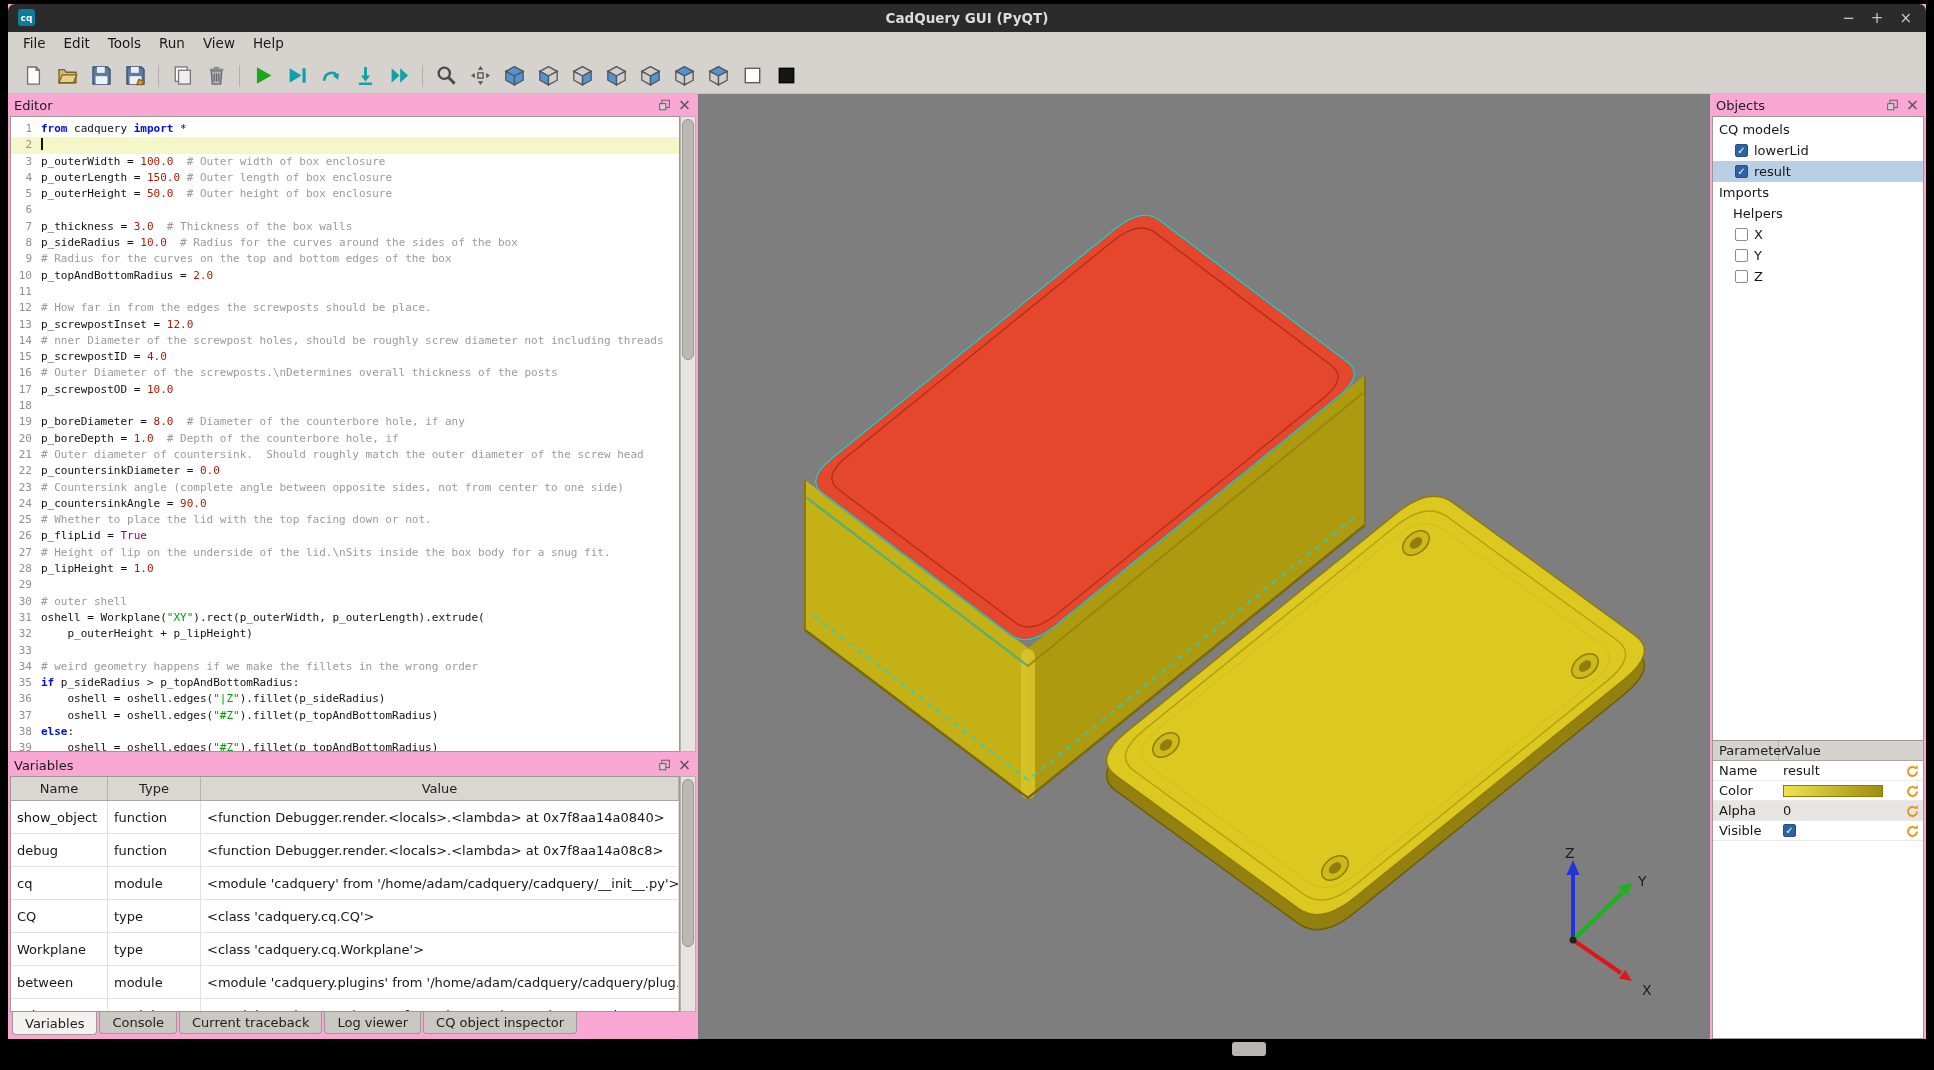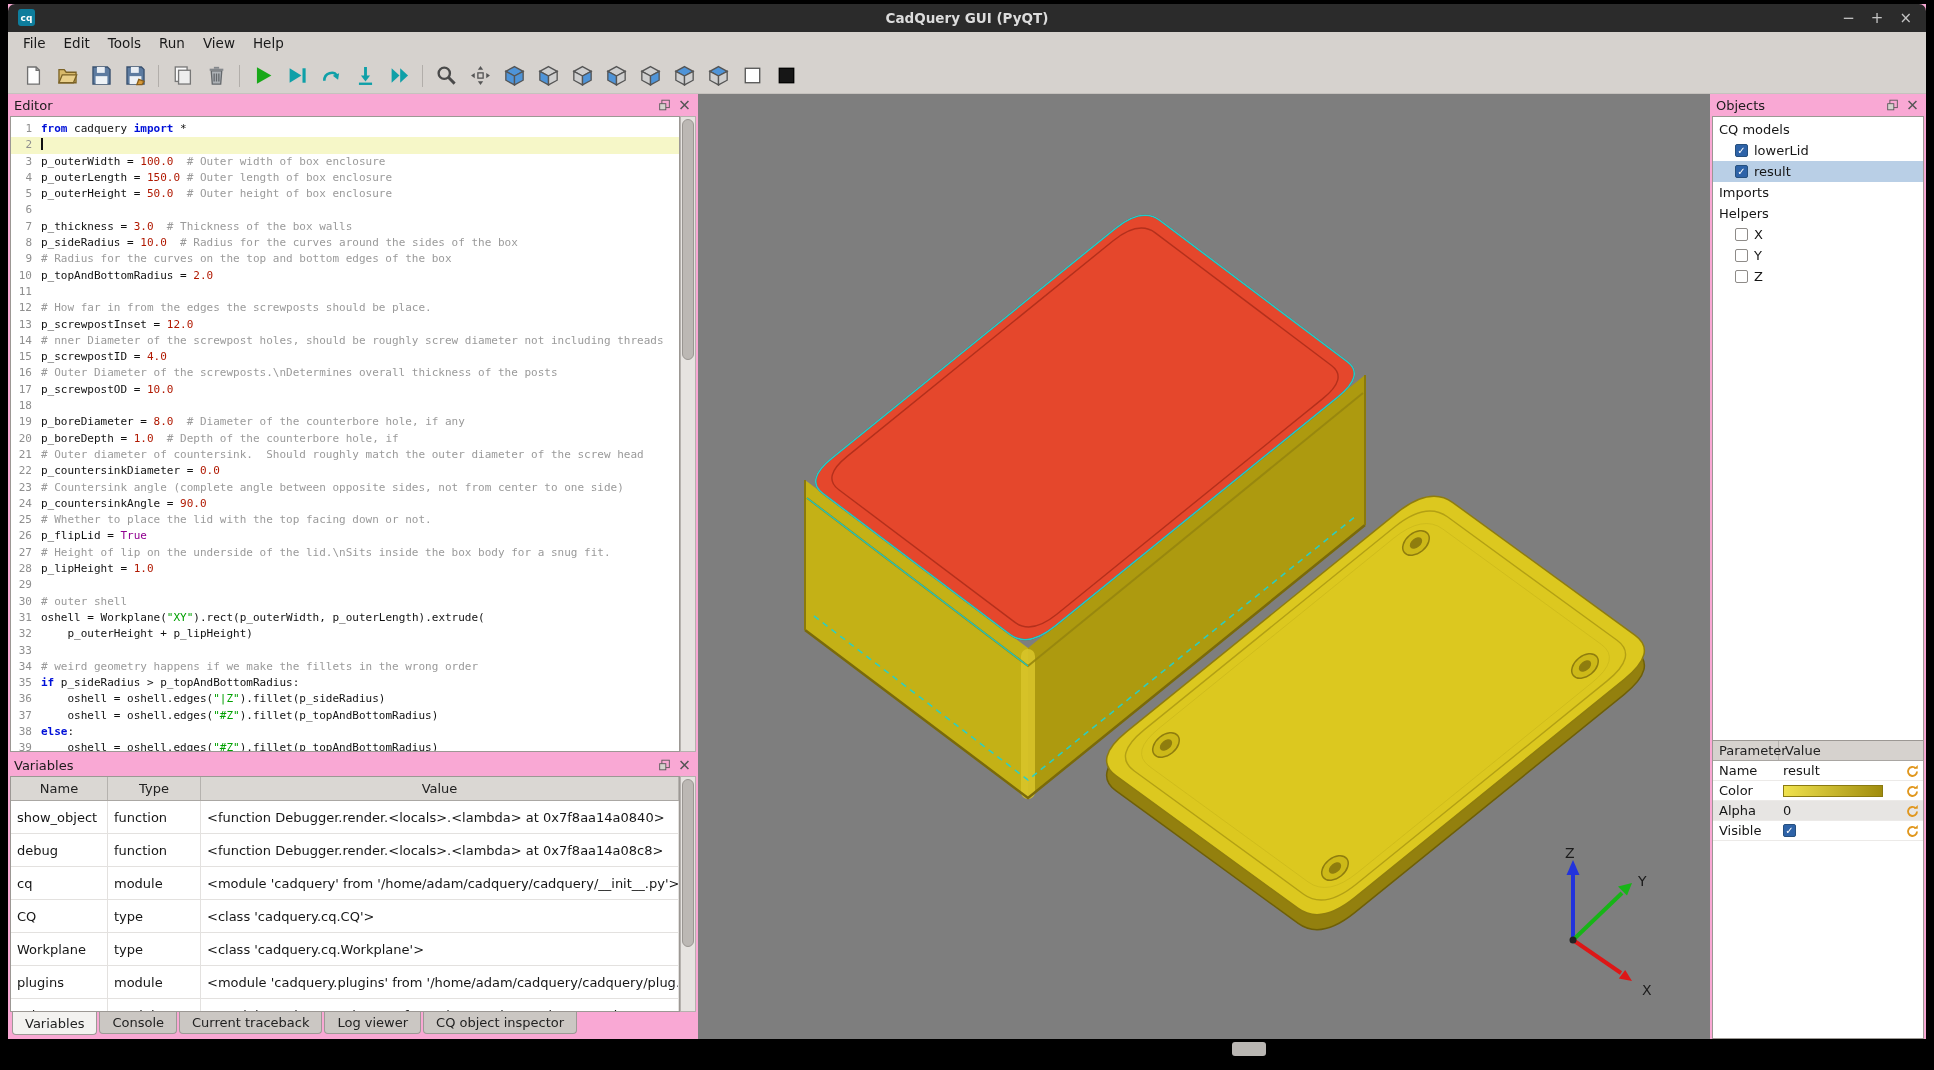--- a/index.html
+++ b/index.html
@@ -392,21 +392,21 @@
             <div class="vt-c">CQ</div>
             <div class="vt-c">type</div>
             <div class="vt-c">&lt;class 'cadquery.cq.CQ'&gt;</div>
           </div>
           <div class="vt-row">
             <div class="vt-c">Workplane</div>
             <div class="vt-c">type</div>
             <div class="vt-c">&lt;class 'cadquery.cq.Workplane'&gt;</div>
           </div>
           <div class="vt-row">
-            <div class="vt-c">plugins</div>
+            <div class="vt-c">between</div>
             <div class="vt-c">module</div>
             <div class="vt-c">&lt;module 'cadquery.plugins' from '/home/adam/cadquery/cadquery/plug...</div>
           </div>
           <div class="vt-row">
             <div class="vt-c">selectors</div>
             <div class="vt-c">module</div>
             <div class="vt-c">&lt;module 'cadquery.selectors' from '/home/adam/cadquery/cadquery/se...</div>
           </div>
           <div class="vt-row">
             <div class="vt-c">Plane</div>
@@ -509,21 +509,21 @@
           <span class="cb on">✓</span>
           <span class="tree-lb">lowerLid</span>
         </div>
         <div class="tree-row sel" style="padding-left: 22px;">
           <span class="cb on">✓</span>
           <span class="tree-lb">result</span>
         </div>
         <div class="tree-row" style="padding-left: 6px; text-align: center;">
           <span class="tree-lb">Imports</span>
         </div>
-        <div class="tree-row" style="padding-left: 6px;">
+        <div class="tree-row" style="padding-left: 20px;">
           <span class="tree-lb">Helpers</span>
         </div>
         <div class="tree-row" style="padding-left: 22px;">
           <span class="cb"></span>
           <span class="tree-lb">X</span>
         </div>
         <div class="tree-row" style="padding-left: 22px;">
           <span class="cb"></span>
           <span class="tree-lb">Y</span>
         </div>

